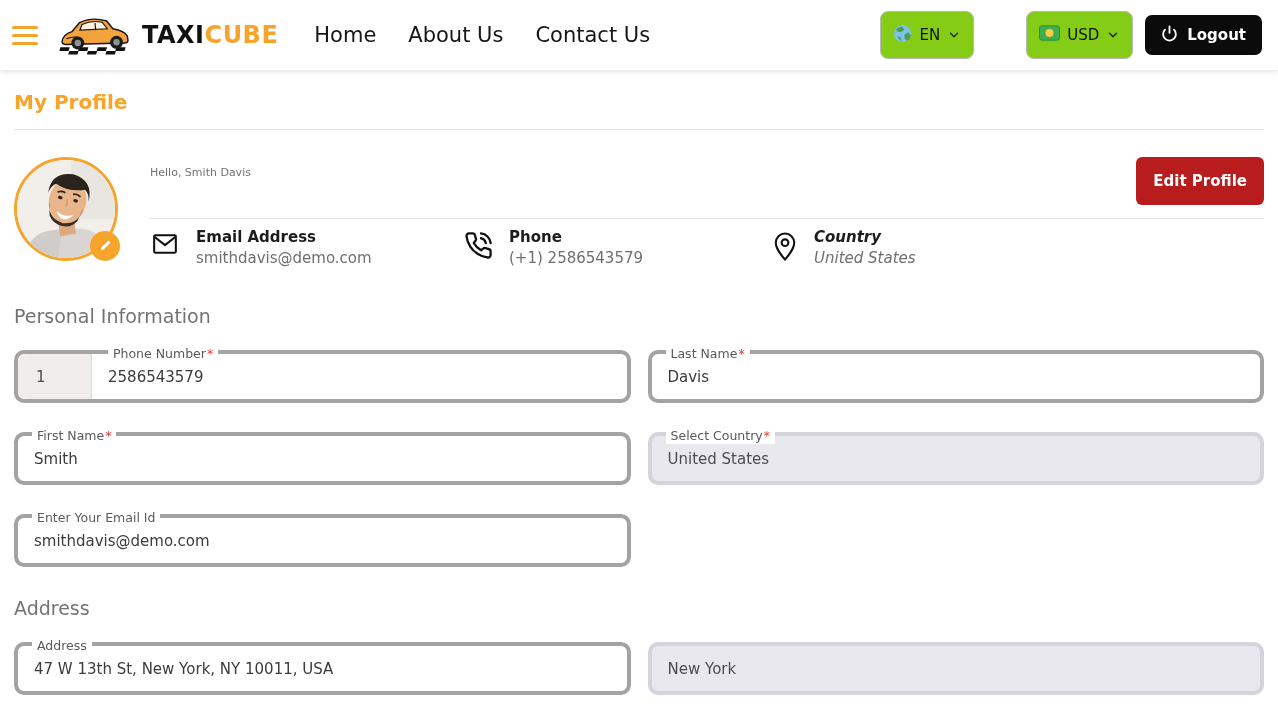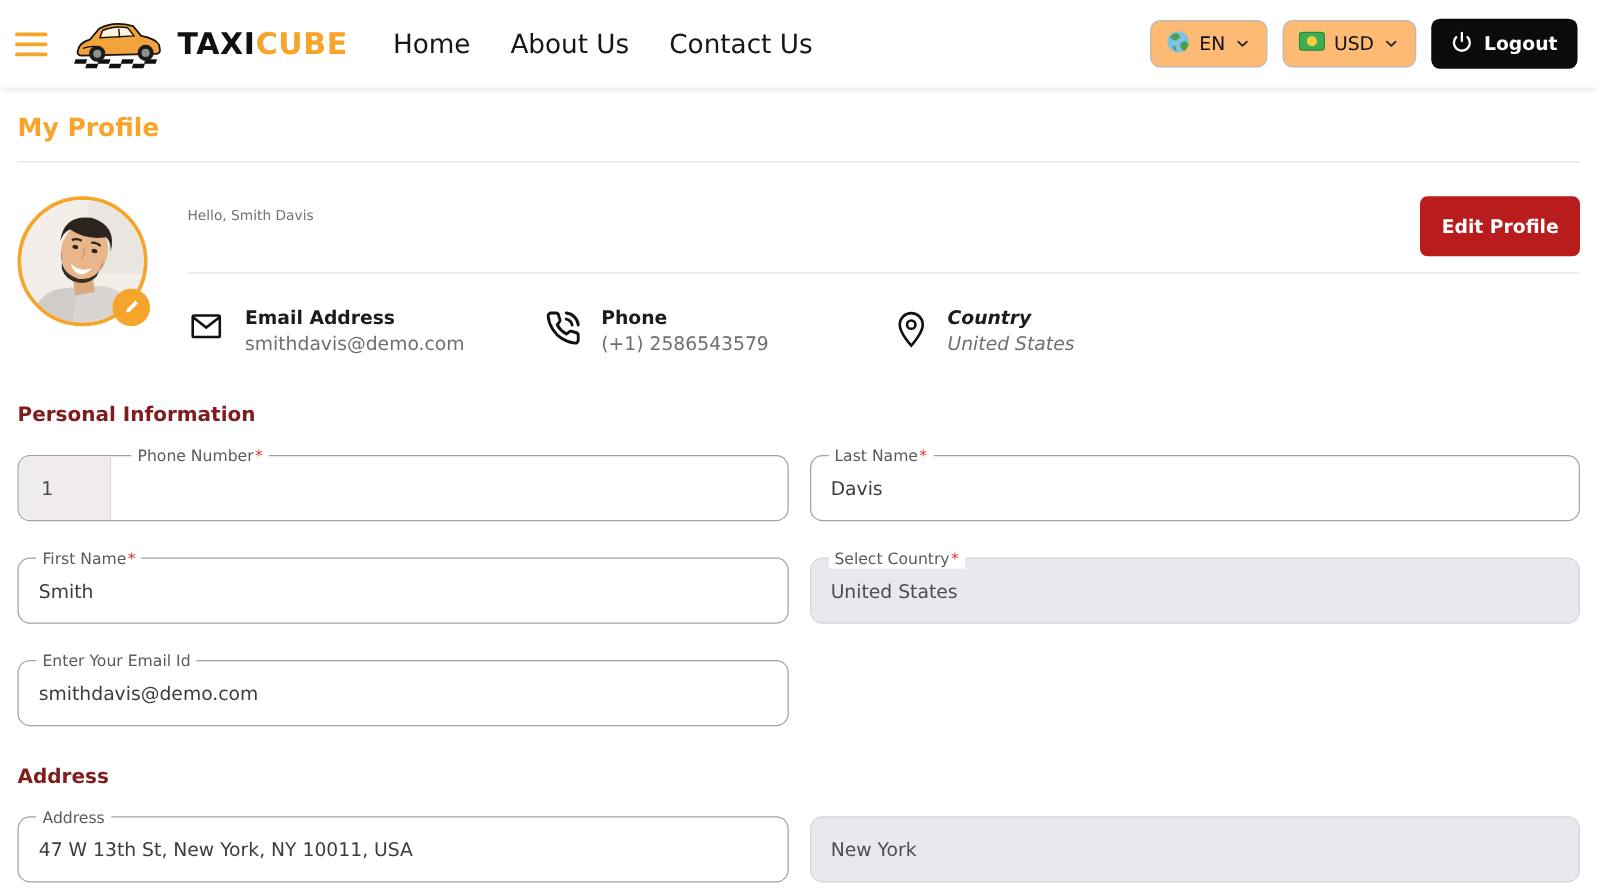--- a/index.html
+++ b/index.html
@@ -11,21 +11,21 @@
     background:#fff; box-shadow:0 2px 5px rgba(0,0,0,.10); position:relative; z-index:5; }
   .hamburger { width:26px; display:flex; flex-direction:column; gap:5px; cursor:pointer; margin:0 14px 0 4px; }
   .hamburger span { display:block; height:3px; border-radius:2px; background:#f6a42a; }
   .brand { display:flex; align-items:center; gap:4px; margin-right:36px; cursor:pointer; }
   .brand-text { font-size:24px; font-weight:700; letter-spacing:.5px; color:#111; white-space:nowrap; }
   .brand-text .accent { color:#f6a42a; }
   .nav { display:flex; gap:32px; }
   .nav-item { font-size:21px; font-weight:500; color:#161616; cursor:pointer; }
   .header-right { margin-left:auto; display:flex; align-items:center; gap:12px; }
   .pill { display:flex; align-items:center; gap:7px; border:1px solid #b9b9b9; border-radius:8px;
-    background:#fdba74; height:38px; padding:0 12px; font-size:15px; color:#111; cursor:pointer; }
+    background:#84cc16; height:48px; padding:0 12px; font-size:15px; color:#111; cursor:pointer;margin-left:40px; }
   .pill .chev { display:flex; }
   .logout-btn { display:flex; align-items:center; gap:9px; background:#0b0b0b; color:#fff;
     border:none; border-radius:7px; height:40px; padding:0 16px; font-size:15px; font-weight:700;
     font-family:inherit; cursor:pointer; }
 
   
   .content { padding:20px 14px 0 14px; }
   .page-title { color:#f6a42a; font-size:20px; font-weight:700; }
   .rule { border:none; border-top:1px solid #e3e3e3; margin:15px 0 0 0; }
 
@@ -35,33 +35,33 @@
     overflow:hidden; background:#f1efec; }
   .avatar-ring svg { display:block; }
   .edit-badge { position:absolute; right:0; bottom:2px; width:30px; height:30px; border-radius:50%;
     background:#f6a42a; display:flex; align-items:center; justify-content:center; }
   .profile-main { flex:1; margin-left:30px; }
   .greeting-row { display:flex; align-items:flex-start; justify-content:space-between; min-height:42px; }
   .greeting { font-size:11px; font-weight:400; color:#737373; padding-top:9px; }
   .edit-profile-btn { background:#b91c1c; color:#fff; border:none; border-radius:6px;
     height:48px; padding:0 17px; font-size:15px; font-weight:700; font-family:inherit; cursor:pointer; }
   .profile-divider { border:none; border-top:1px solid #e3e3e3; margin:13px 0 0 0; }
-  .contacts { display:flex; margin-top:26px; }
+  .contacts { display:flex; margin-top:9px;gap:28px; }
   .contact-item { display:flex; gap:16px; align-items:flex-start; }
   .contact-item.c1 { width:286px; } .contact-item.c2 { width:280px; } .contact-item.c3 { width:290px;font-style:italic; }
   .c-icon { padding-top:3px; display:flex; }
   .c-label { font-size:15px; font-weight:700; color:#1c1c1c; }
   .c-value { font-size:15px; color:#6f6f6f; margin-top:3px; }
 
-  .section-heading { font-size:16px; font-weight:700; color:#7f1d1d; }
+  .section-heading { font-size:19px; font-weight:400; color:#737373; }
   .ph { margin-top:38px; }
   .addr { margin-top:30px; }
 
   .form-grid { display:grid; grid-template-columns:1fr 1fr; column-gap:17px; row-gap:29px; margin-top:23px; }
-  .field { position:relative; height:53px; border:1px solid #a3a3a3; border-radius:10px;
+  .field { position:relative; height:53px; border:4px solid #a3a3a3; border-radius:10px;
     background:#fff; display:flex; align-items:stretch; }
   .field.disabled { background:#e8e8ee; border-color:#d4d4dc; }
   .f-label { position:absolute; top:-9px; left:14px; background:#fff; padding:0 5px;
     font-size:12.5px; color:#5a5a5a; line-height:17px; white-space:nowrap; }
   .f-label .req { color:#e53935; margin-left:1px; }
   .field.phone .f-label { left:90px; }
   .f-input { flex:1; border:none; outline:none; background:transparent; font-size:15px;
     color:#3c3c3c; padding:0 16px; font-family:inherit; border-radius:10px; }
   .field.disabled .f-input { color:#4c4c52; }
   .prefix { width:74px; flex:0 0 auto; background:#efeceb; border-right:1px solid #ddd8d8;
@@ -249,20 +249,21 @@
       </div>
     </div>
   </div>
 
   <div class="section-heading ph">Personal Information</div>
 
   <div class="form-grid">
     <div class="field phone">
       <span class="f-label"><span>Phone Number</span><span class="req">*</span></span>
       <span class="prefix">1</span>
+      <input class="f-input" type="text" value="2586543579" style="">
     </div>
 
     <div class="field">
       <span class="f-label"><span>Last Name</span><span class="req">*</span></span>
       <input class="f-input" type="text" value="Davis" style="">
     </div>
 
     <div class="field">
       <span class="f-label"><span>First Name</span><span class="req">*</span></span>
       <input class="f-input" type="text" value="Smith" style="">

